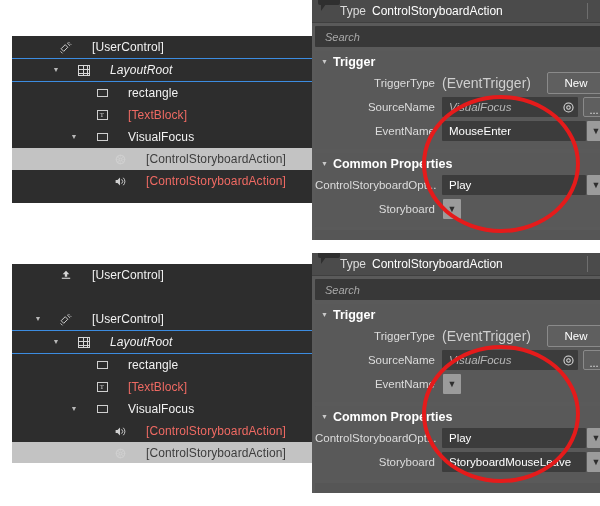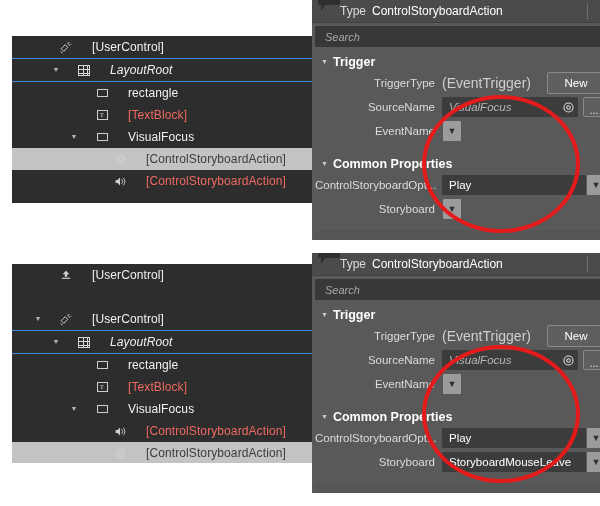--- a/index.html
+++ b/index.html
@@ -245,20 +245,21 @@
                 <circle cx="8" cy="8" r="5.6"></circle>
                 <circle cx="8" cy="8" r="2.2"></circle>
               </g>
             </svg>
           </span></div>
         <div class="btn-dots">...</div>
       </div>
       <div class="prow">
         <span class="plabel">EventName</span>
         <div class="combo">
+          <div class="field">MouseEnter</div>
           <div class="drop">▼</div>
         </div>
       </div>
     </div>
     <div class="section">
       <div class="section-head">
         <span class="tw">▼</span>
         <span>Common Properties</span>
       </div>
       <div class="prow">

